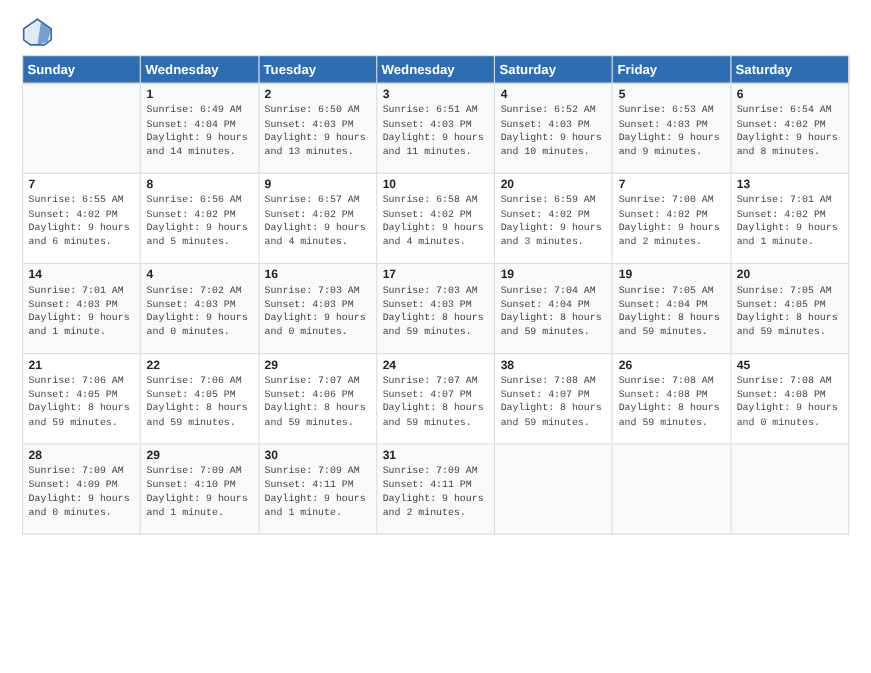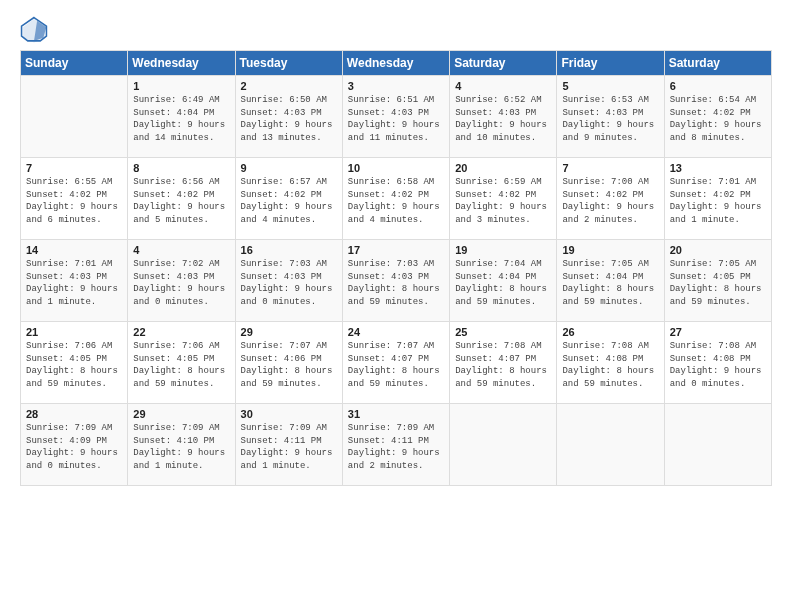--- a/index.html
+++ b/index.html
@@ -276,33 +276,33 @@
             Sunrise: 7:07 AM<br>Sunset: 4:06 PM<br>Daylight: 8 hours and 59 minutes.
           </div>
           </td>
           <td>
             <span class="day-num">24</span>
           <div class="day-info">
             Sunrise: 7:07 AM<br>Sunset: 4:07 PM<br>Daylight: 8 hours and 59 minutes.
           </div>
           </td>
           <td>
-            <span class="day-num">25</span>
+            <span class="day-num">38</span>
           <div class="day-info">
             Sunrise: 7:08 AM<br>Sunset: 4:07 PM<br>Daylight: 8 hours and 59 minutes.
           </div>
           </td>
           <td>
             <span class="day-num">26</span>
           <div class="day-info">
             Sunrise: 7:08 AM<br>Sunset: 4:08 PM<br>Daylight: 8 hours and 59 minutes.
           </div>
           </td>
           <td>
-            <span class="day-num">27</span>
+            <span class="day-num">45</span>
           <div class="day-info">
             Sunrise: 7:08 AM<br>Sunset: 4:08 PM<br>Daylight: 9 hours and 0 minutes.
           </div>
           </td>
         </tr>
         <tr>
           <td>
             <span class="day-num">28</span>
           <div class="day-info">
             Sunrise: 7:09 AM<br>Sunset: 4:09 PM<br>Daylight: 9 hours and 0 minutes.

